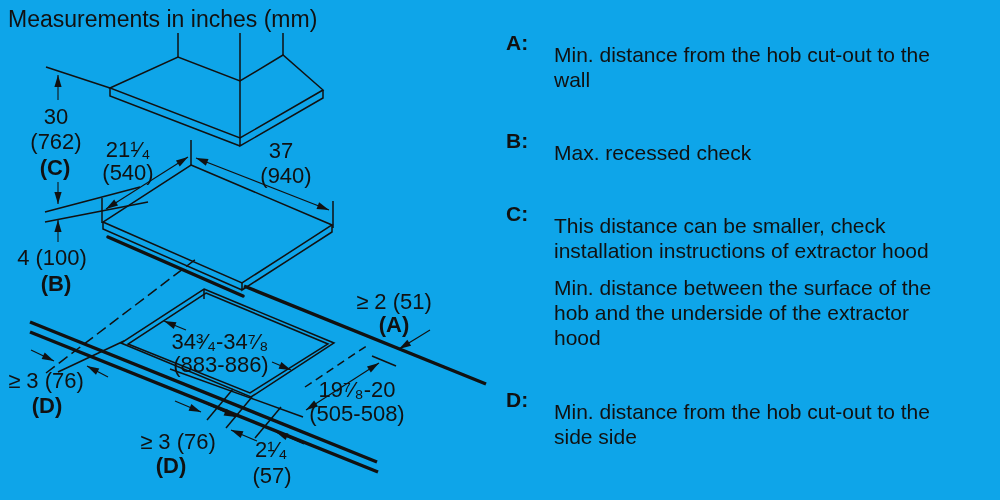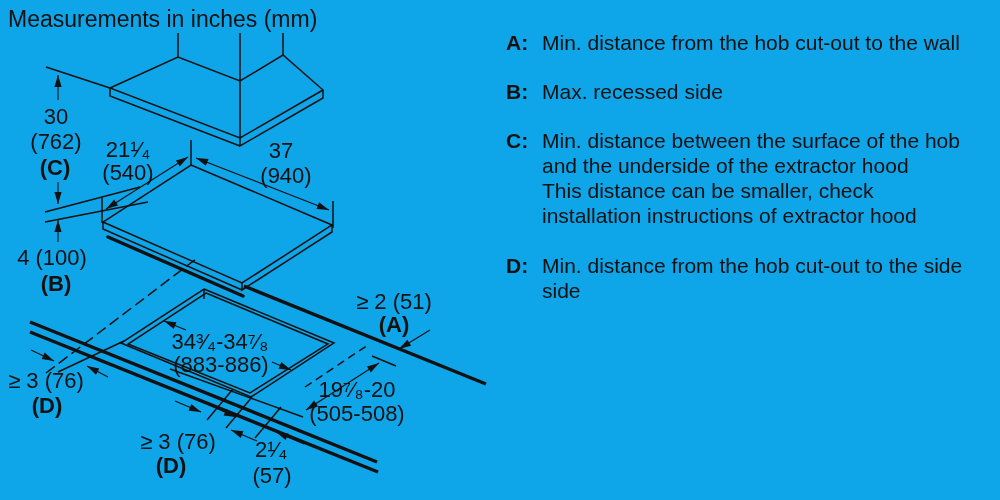--- a/index.html
+++ b/index.html
@@ -12,21 +12,21 @@
   .dt-key{font-weight:bold;}
   .title-text{font-size:23px;text-anchor:start;}
   .thin{stroke:#111;stroke-width:1.5;fill:none;}
   .dim{stroke:#111;stroke-width:1.1;fill:none;}
   .thick{stroke:#111;stroke-width:3.4;fill:none;}
   .legend{position:absolute;left:506px;top:30px;width:478px;font-size:21px;line-height:25px;}
   .legend-item{display:flex;margin-bottom:24px;}
   .legend-item.extra-gap{margin-top:25px;}
   .legend-key{font-weight:bold;width:36px;flex:none;}
   .legend-text{width:430px;}
-  .legend-text .para{margin:0;}
+  .legend-text .para{margin:12px;}
 </style>
 </head>
 <body>
 
 <div class="stage">
 
   <svg width="520" height="500" viewBox="0 0 520 500">
     <defs>
       <marker id="ah" viewBox="0 0 13 9" markerWidth="13" markerHeight="9" refX="12.5" refY="4.5" orient="auto-start-reverse" markerUnits="userSpaceOnUse">
         <path d="M0.5,0.9 L12.5,4.5 L0.5,8.1 Z" fill="#111"></path>
@@ -143,28 +143,28 @@
   <div class="legend">
     <div class="legend-item">
       <span class="legend-key">A:</span>
       <div class="legend-text">
         <div class="para">Min. distance from the hob cut-out to the wall</div>
       </div>
     </div>
     <div class="legend-item">
       <span class="legend-key">B:</span>
       <div class="legend-text">
-        <div class="para">Max. recessed side</div>
+        <div class="para">Max. recessed check</div>
       </div>
     </div>
     <div class="legend-item">
       <span class="legend-key">C:</span>
       <div class="legend-text">
+        <div class="para">This distance can be smaller, check installation instructions of extractor hood</div>
         <div class="para">Min. distance between the surface of the hob and the underside of the extractor hood</div>
-        <div class="para">This distance can be smaller, check installation instructions of extractor hood</div>
       </div>
     </div>
     <div class="legend-item extra-gap">
       <span class="legend-key">D:</span>
       <div class="legend-text">
         <div class="para">Min. distance from the hob cut-out to the side side</div>
       </div>
     </div>
   </div>
 

